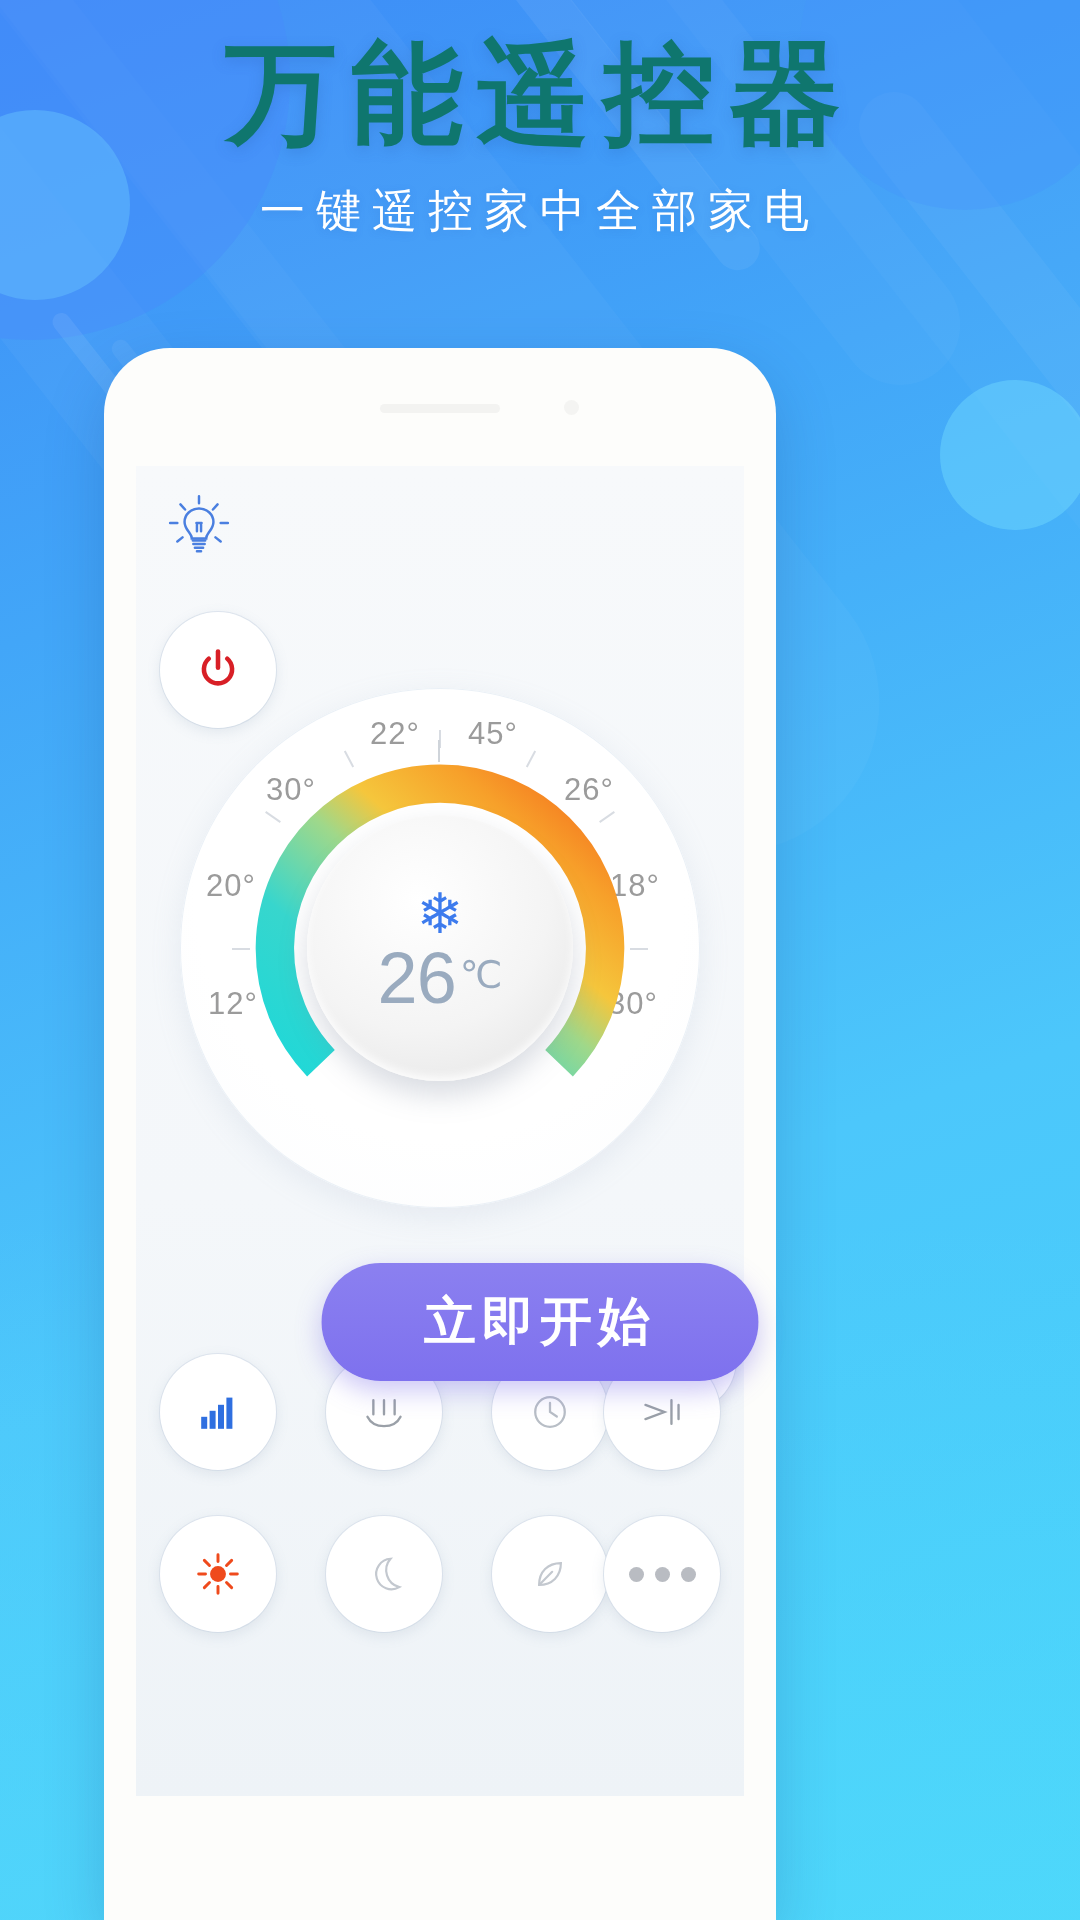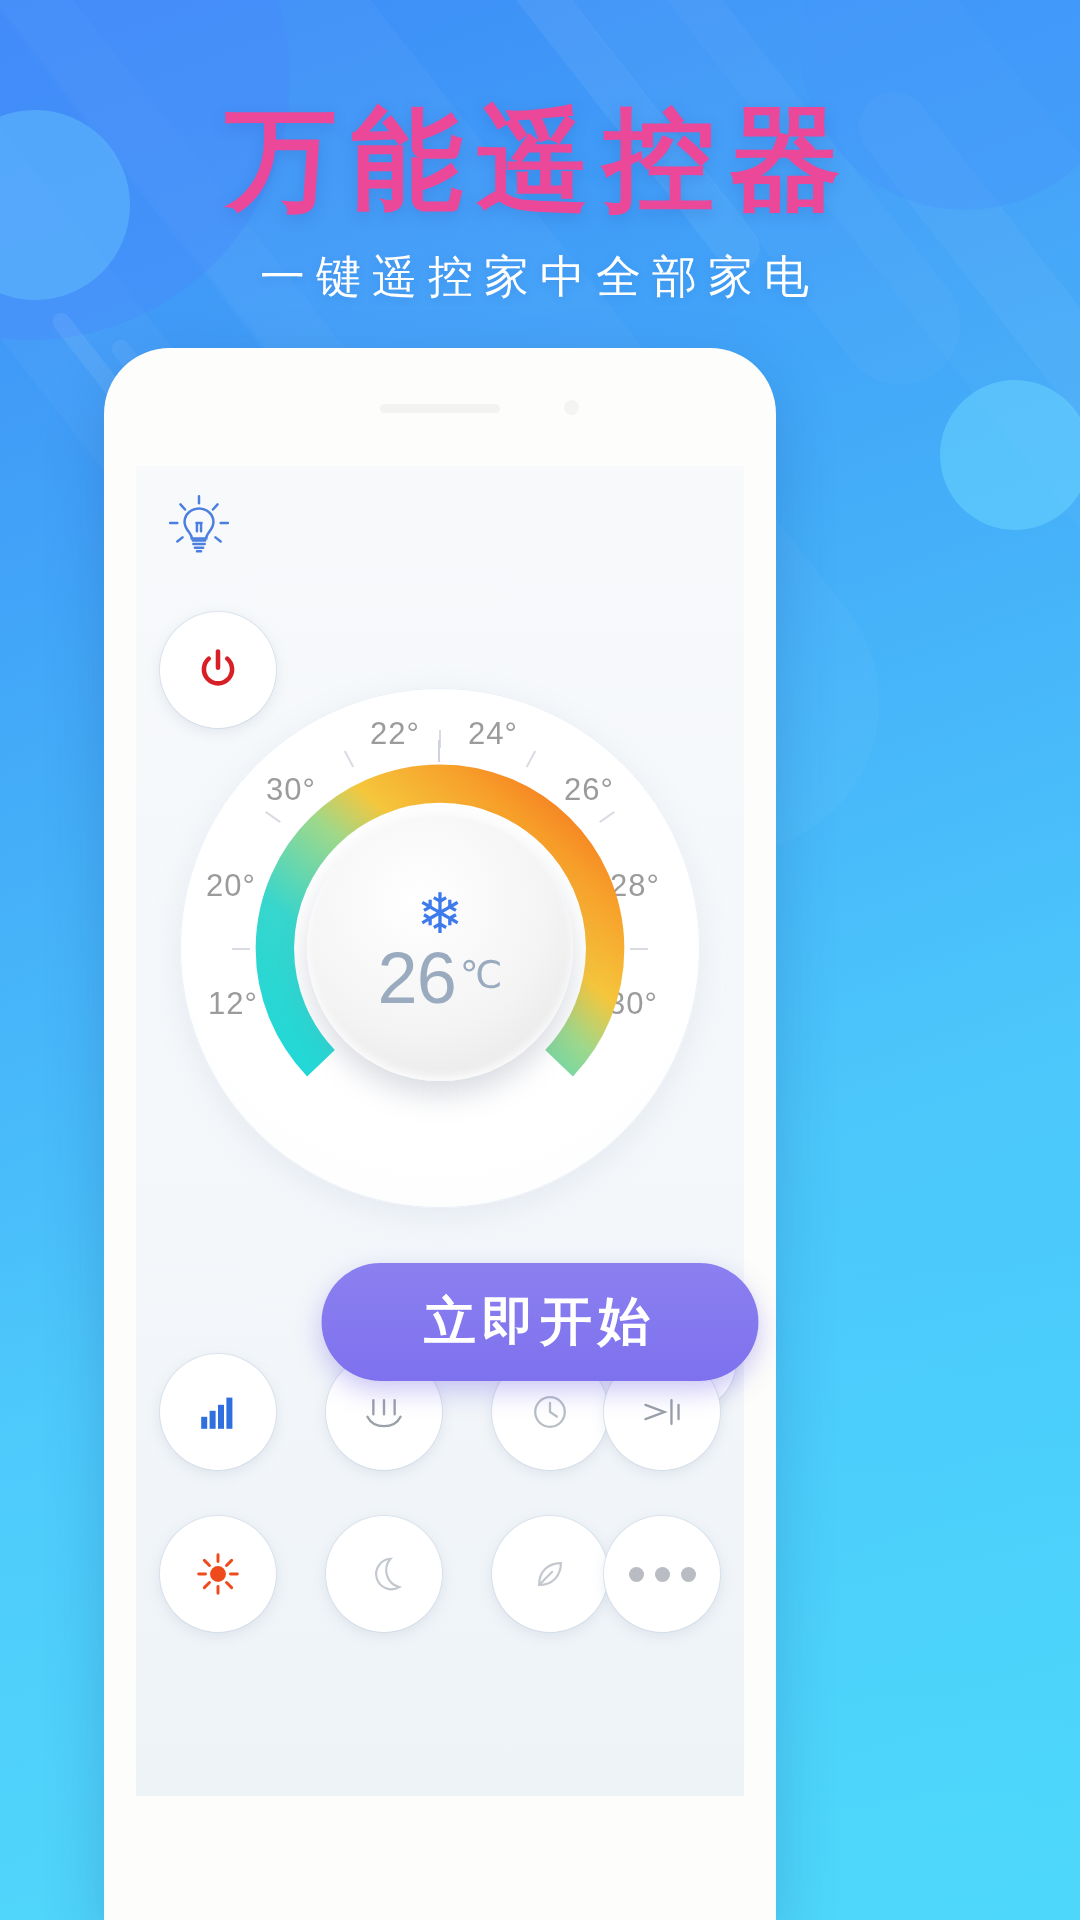--- a/index.html
+++ b/index.html
@@ -8,21 +8,21 @@
     font-family:"Liberation Sans","DejaVu Sans",sans-serif;
     background:linear-gradient(160deg,#3d8bf7 0%,#42a6f8 28%,#4cc7fb 62%,#44d4fb 100%);
   }
   .bg-shapes{position:absolute;inset:0;overflow:hidden;}
   .stripe{position:absolute;background:rgba(255,255,255,0.14);border-radius:200px;transform:rotate(-38deg);}
   .blob{position:absolute;border-radius:50%;}
 
   
   .header{position:absolute;top:0;left:0;right:0;height:340px;text-align:center;z-index:5;}
   .title{
-    margin:0;padding-top:98px;color:#ec4899;font-size:112px;font-weight:bold;
+    margin:0;padding-top:32px;color:#0f766e;font-size:112px;font-weight:bold;
     letter-spacing:14px;line-height:1.1;text-shadow:0 4px 14px rgba(40,90,180,.25);
   }
   .subtitle{
     margin:0;padding-top:26px;color:#ffffff;font-size:45px;letter-spacing:11px;
     font-weight:normal;text-shadow:0 2px 8px rgba(40,90,180,.18);
   }
 
   
   .phone{
     position:absolute;left:104px;top:348px;width:672px;height:1572px;
@@ -150,23 +150,23 @@
       <div class="tick-mark" style="left:259px;top:42px;transform:rotate(0deg);"></div>
       <div class="tick-mark" style="left:350px;top:62px;transform:rotate(28deg);"></div>
       <div class="tick-mark" style="left:426px;top:120px;transform:rotate(55deg);"></div>
       <div class="tick-mark" style="left:60px;top:252px;transform:rotate(90deg);"></div>
       <div class="tick-mark" style="left:458px;top:252px;transform:rotate(90deg);"></div>
 
       <span class="tick-label" style="left:28px;top:298px;">12°</span>
       <span class="tick-label" style="left:26px;top:180px;">20°</span>
       <span class="tick-label" style="left:86px;top:84px;">30°</span>
       <span class="tick-label" style="left:190px;top:28px;">22°</span>
-      <span class="tick-label" style="left:288px;top:28px;">24°</span>
+      <span class="tick-label" style="left:288px;top:28px;">45°</span>
       <span class="tick-label" style="left:384px;top:84px;">26°</span>
-      <span class="tick-label" style="left:430px;top:180px;">28°</span>
+      <span class="tick-label" style="left:430px;top:180px;">18°</span>
       <span class="tick-label" style="left:428px;top:298px;">30°</span>
       <div style="position:absolute;left:258px;top:52px;width:2px;height:22px;background:#cfd4da;"></div>
 
       <div class="arc-wrap">
         <svg viewBox="0 0 200 200" width="384" height="384">
           <defs>
             <linearGradient id="arcgrad" x1="0" y1="1" x2="1" y2="0">
               <stop offset="0%" stop-color="#1fd8d8"></stop>
               <stop offset="28%" stop-color="#37d6cd"></stop>
               <stop offset="50%" stop-color="#9fd88a"></stop>

